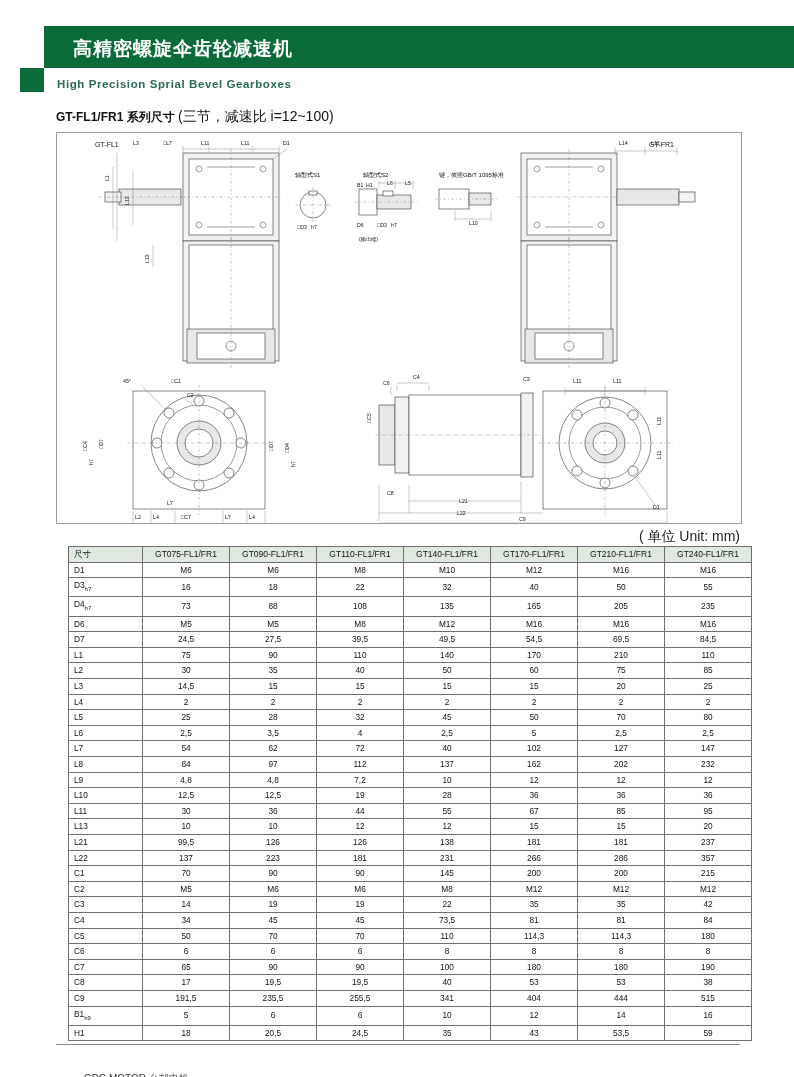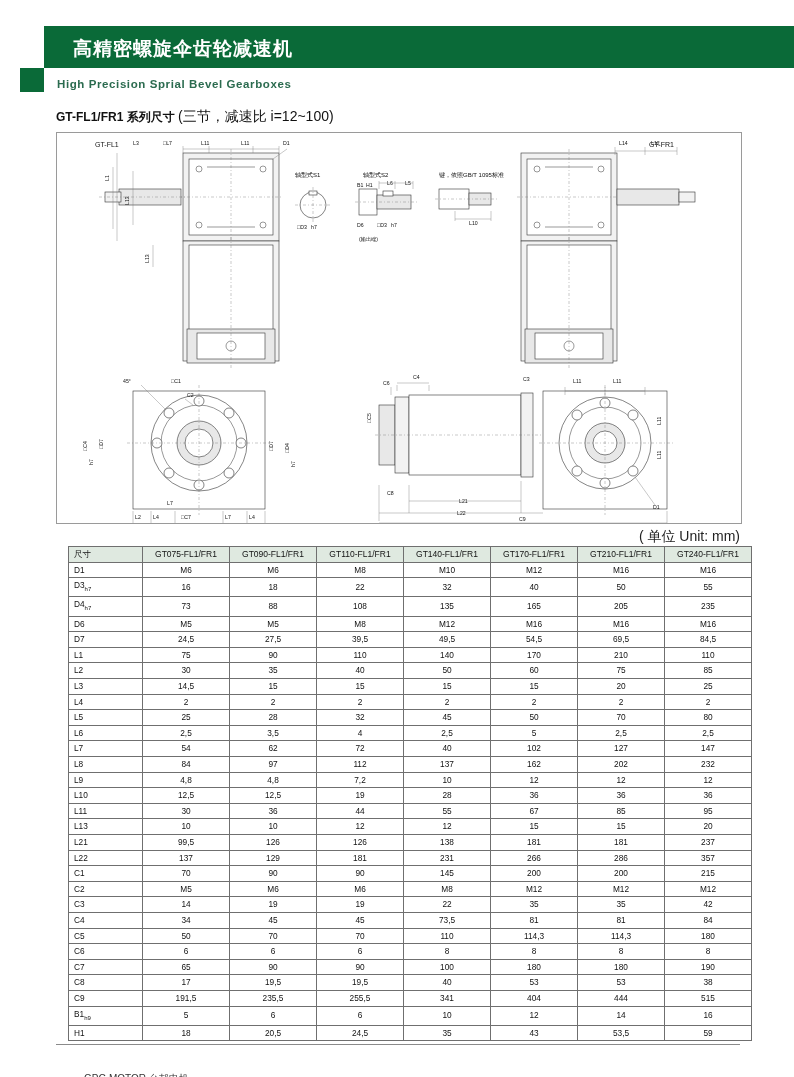--- a/index.html
+++ b/index.html
@@ -554,21 +554,21 @@
           <td>126</td>
           <td>126</td>
           <td>138</td>
           <td>181</td>
           <td>181</td>
           <td>237</td>
         </tr>
         <tr>
           <td class="first">L22</td>
           <td>137</td>
-          <td>129</td>
+          <td>223</td>
           <td>181</td>
           <td>231</td>
           <td>266</td>
           <td>286</td>
           <td>357</td>
         </tr>
         <tr>
           <td class="first">C1</td>
           <td>70</td>
           <td>90</td>

